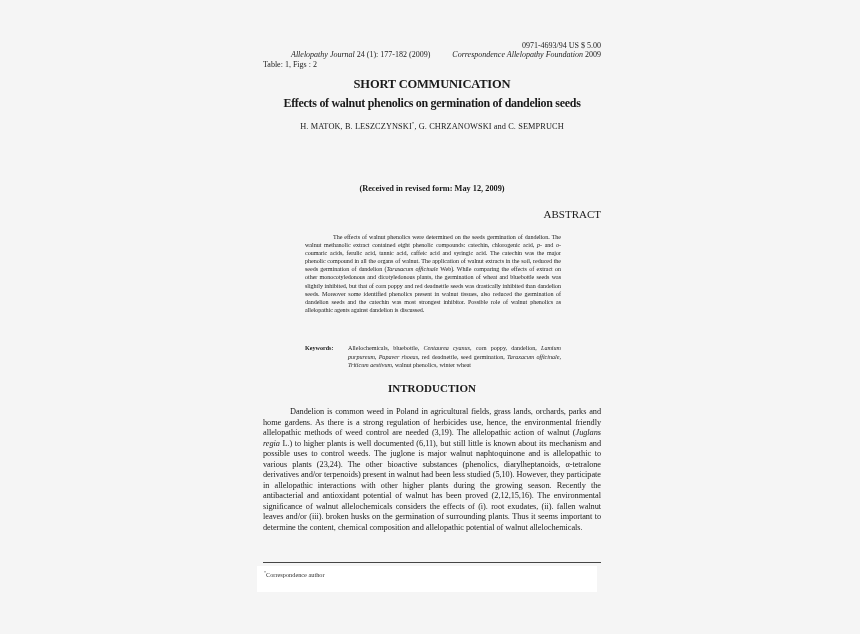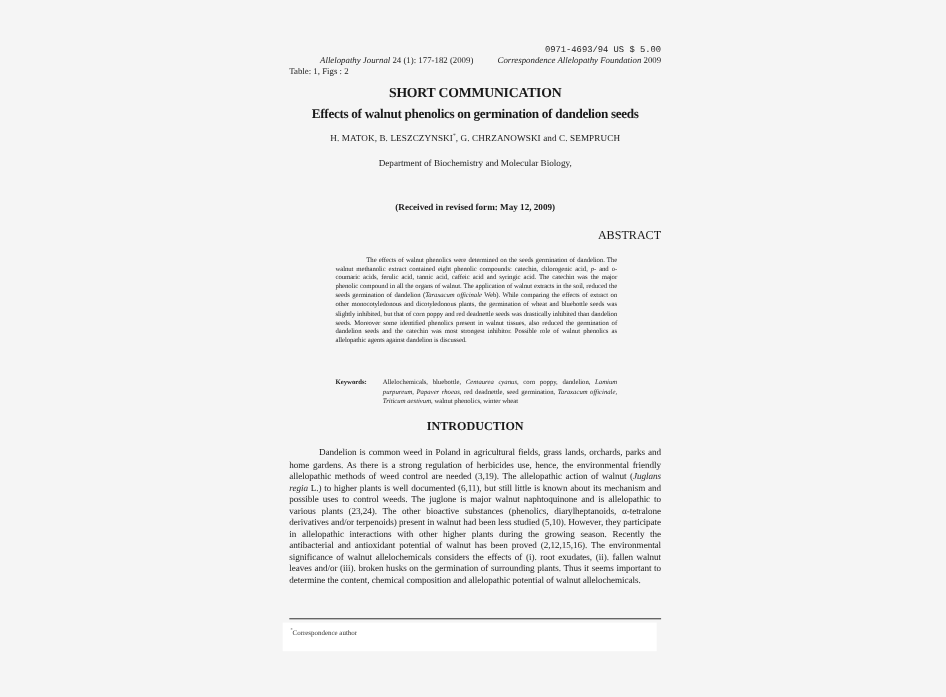--- a/index.html
+++ b/index.html
@@ -4,21 +4,21 @@
 <style>
   html, body { margin:0; padding:0; }
   body {
     width:860px; height:634px; overflow:hidden;
     background:#f5f5f5;
     font-family:"Liberation Serif", "DejaVu Serif", serif;
     color:#1a1a1a;
     position:relative;
   }
   .page { position:absolute; left:263px; top:0; width:338px; }
-  .hdr-right { position:absolute; top:41px; right:0; text-align:right; font-size:8px; line-height:10px; color:#222;font-family:Liberation Mono, monospace; }
+  .hdr-right { position:absolute; top:41px; right:0; text-align:right; font-size:8px; line-height:10px; color:#222; }
   .hdr-left { position:absolute; top:50px; left:0; font-size:8px; line-height:9.5px; color:#222; }
   .hdr-left .it, .hdr-right .it { font-style:italic;margin-left:28px; }
   .hdr-foundation { position:absolute; top:50px; right:0; font-size:8px; line-height:9.5px; color:#222; }
   .sc-title { position:absolute; top:77px; left:0; width:100%; text-align:center; font-weight:bold; font-size:12.5px; letter-spacing:-0.2px; }
   .main-title { position:absolute; top:96px; left:-6px; width:350px; text-align:center; font-weight:bold; font-size:12px; letter-spacing:-0.3px; }
   .authors { position:absolute; top:121px; left:0; width:100%; text-align:center; font-size:8.3px; letter-spacing:0.1px; }
   .authors sup { font-size:5px; }
   .affil { position:absolute; top:143px; left:0; width:100%; text-align:center; font-size:8.3px; line-height:11.3px; }
   .received { position:absolute; top:184px; left:0; width:100%; text-align:center; font-weight:bold; font-size:8.3px; }
   .abs-title { position:absolute; top:208px; left:0; width:100%; text-align:right; font-weight:normal; font-size:11px; }
@@ -50,21 +50,20 @@
   </div>
 
   <div class="hdr-foundation"><span class="it" style="font-style:italic">Correspondence Allelopathy Foundation</span><span> 2009</span></div>
 
   <div class="sc-title">SHORT COMMUNICATION</div>
   <div class="main-title">Effects of walnut phenolics on germination of dandelion seeds</div>
 
   <div class="authors"><span>H. MATOK, B. LESZCZYNSKI</span><sup>*</sup><span>,  G. CHRZANOWSKI and C.  SEMPRUCH</span></div>
 
   <div class="affil">
-    <div>Department of Biochemistry and Molecular Biology,</div>
   </div>
 
   <div class="received">(Received in revised form: May 12, 2009)</div>
 
   <div class="abs-title">ABSTRACT</div>
 
   <div class="abstract"><span>The effects of walnut phenolics were determined on the seeds germination of dandelion.  The walnut  methanolic extract contained eight  phenolic compounds: catechin, chlorogenic acid, </span><i>p</i><span>- and </span><i>o</i><span>-coumaric acids, ferulic acid, tannic acid, caffeic acid and  syringic  acid. The catechin was the major phenolic compound in all the organs of walnut. The application of walnut extracts in the soil, reduced the seeds germination of dandelion (</span><i>Taraxacum officinale</i><span> Web). While comparing the effects of extract on other monocotyledonous and dicotyledonous plants, the germination of wheat and bluebottle seeds was slightly inhibited, but that of corn poppy and red deadnettle seeds was drastically inhibited than dandelion seeds. Moreover some identified  phenolics present in walnut tissues, also reduced the germination of dandelion seeds and the catechin was most strongest inhibitor. Possible role of walnut phenolics as allelopathic agents against dandelion is discussed.</span></div>
 
   <div class="keywords">
     <span class="kl">Keywords:</span>

